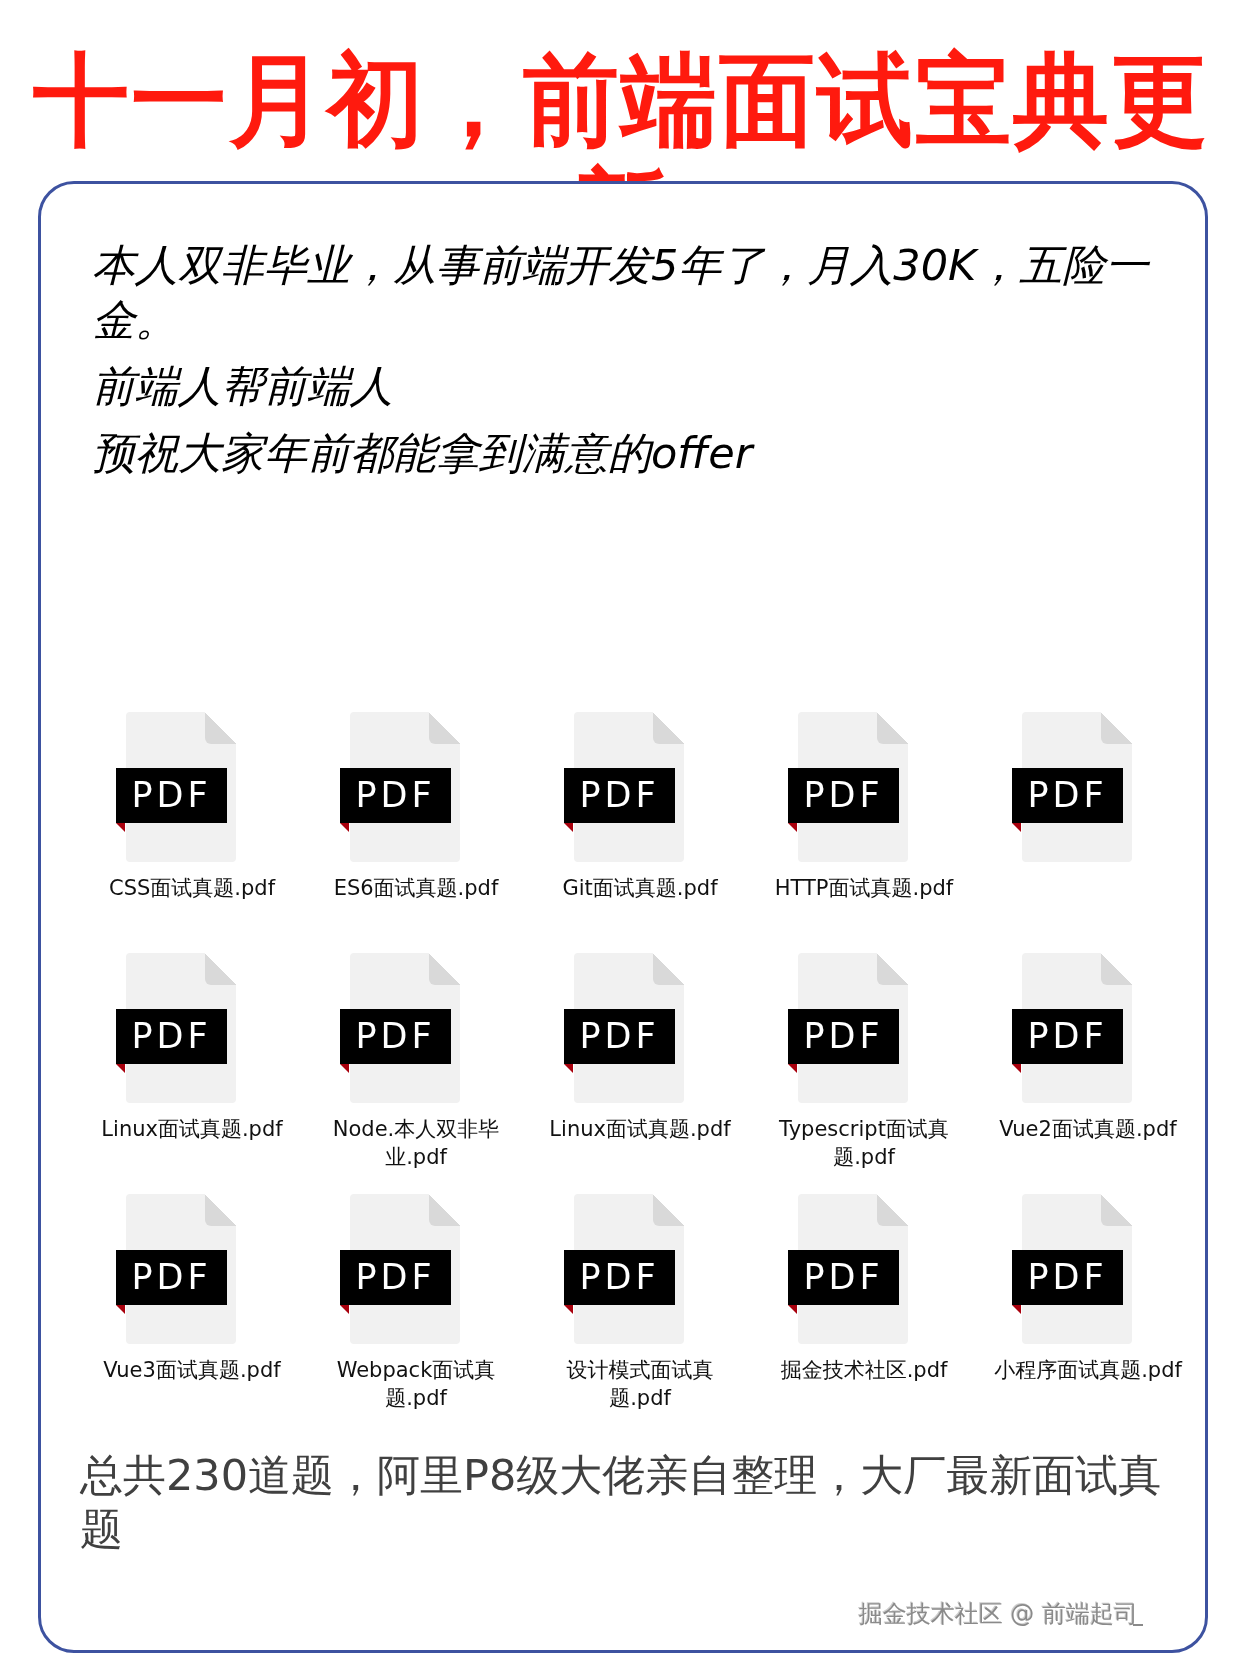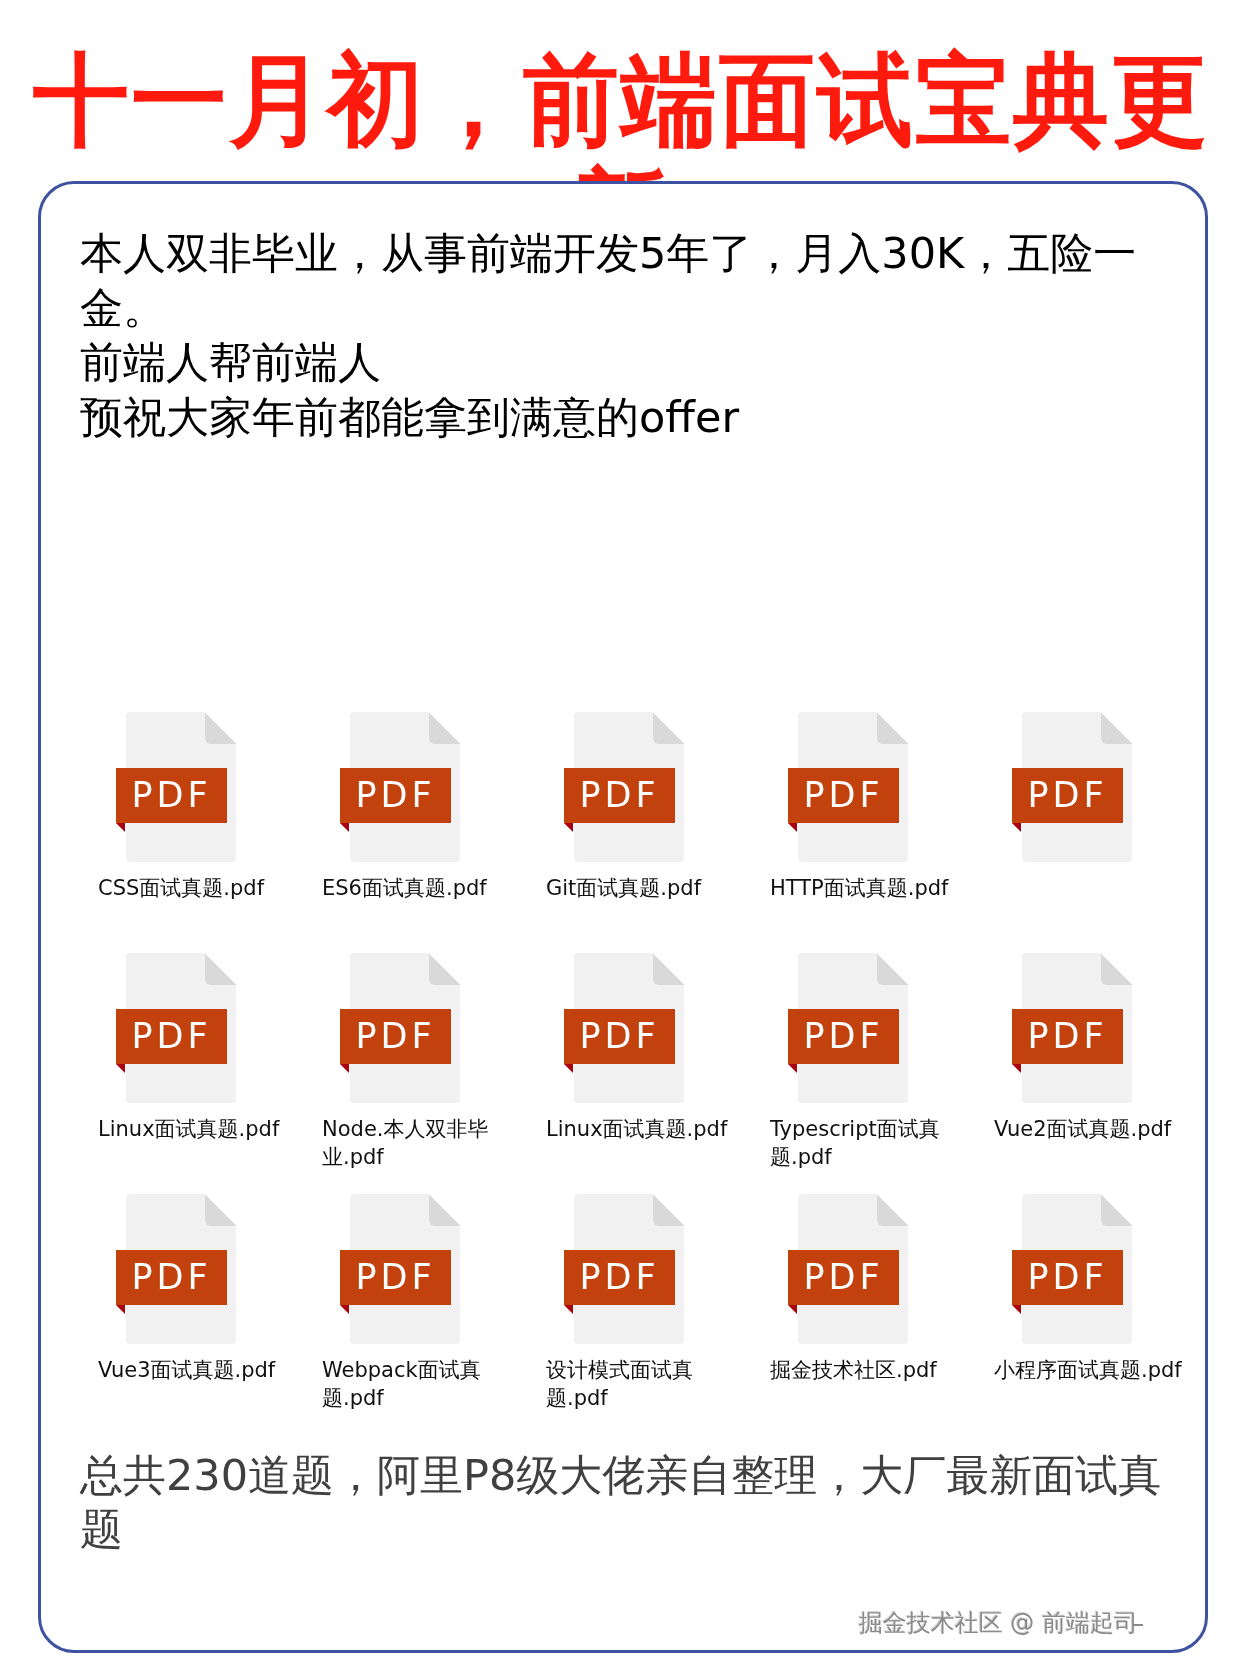--- a/index.html
+++ b/index.html
@@ -17,63 +17,62 @@
 
   .card {
     position: absolute; left: 38px; top: 181px; width: 1170px; height: 1472px;
     border: 3px solid #3d52a0; border-radius: 36px; background: #fff;
   }
 
   .intro {
     position: absolute; left: 80px; top: 226px; width: 1090px;
     font-size: 43px; line-height: 54.5px; color: #000;
   }
-  .intro p { margin: 0; }
+  .intro p { margin: 12px; font-style: italic; }
 
   .grid {
     position: absolute; left: 80px; top: 706px; width: 1120px;
     display: grid; grid-template-columns: repeat(5, 224px); grid-auto-rows: 241px;
   }
   .file { position: relative; width: 224px; }
   .doc {
     position: absolute; left: 46px; top: 6px; width: 110px; height: 150px;
     background: #f1f1f1; border-radius: 4px;
     clip-path: polygon(0 0, 72% 0, 100% 21%, 100% 100%, 0 100%);
   }
   .fold {
     position: absolute; left: 125px; top: 6px; width: 31px; height: 32px;
     background: linear-gradient(225deg, #ffffff 50%, #d9d9d9 50%);
     border-bottom-left-radius: 6px;
   }
   .banner {
     position: absolute; left: 36px; top: 62px; width: 111px; height: 55px;
-    background: #c2410c; color: #fff;
+    background: #000000; color: #fff;
     font-family: "DejaVu Sans", sans-serif; font-size: 35px; font-weight: normal;
     letter-spacing: 4px; text-align: center; line-height: 55px;
   }
   .banner-tail {
     position: absolute; left: 36px; top: 117px; width: 0; height: 0;
     border-top: 9px solid #a8000d; border-left: 9px solid transparent;
   }
   .fname {
     position: absolute; left: 0; top: 168px; width: 224px;
-    font-size: 21px; line-height: 28px; color: #111;
+    text-align: center; font-size: 21px; line-height: 28px; color: #111;
     padding: 0 18px;
   }
 
   .summary {
     position: absolute; left: 80px; top: 1448px; width: 1090px;
     font-size: 43px; line-height: 54px; color: #404040;
   }
 
   .watermark {
     position: absolute; right: 104px; top: 1598px;
     font-size: 24px; color: #8a8a8a;
     text-shadow: 1px 1px 0 #ffffff, -1px -1px 0 #cfcfcf;
-    margin-top: 9px;
   }
   .watermark-underscore {
     position: absolute; right: 99px; top: 1624px; width: 10px; height: 2px; background: #8a8a8a;
   }
 </style>
 </head>
 <body>
 
 <div class="title">十一月初，前端面试宝典更新</div>
 

